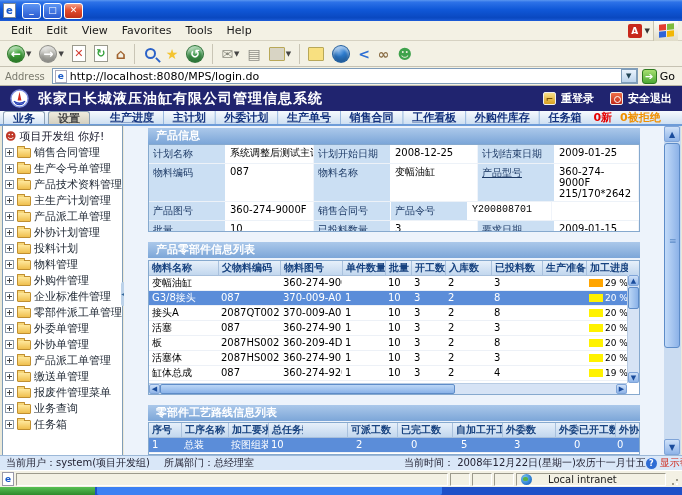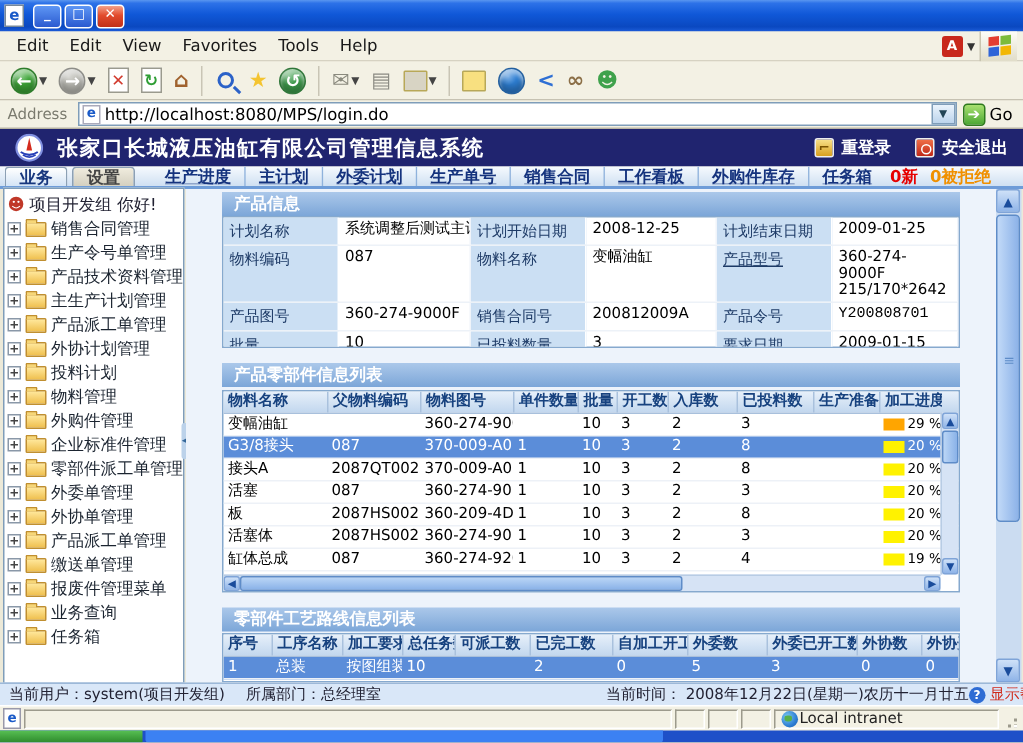--- a/index.html
+++ b/index.html
@@ -155,21 +155,21 @@
 .ps-help{margin-left:auto;display:flex;align-items:center;gap:3px;color:#D02818}
 .q-ico{width:11px;height:11px;border-radius:50%;background:#2E6CD4;color:#fff;font-size:8px;font-weight:bold;
   text-align:center;line-height:11px}
 .iestatus{position:absolute;top:470px;left:0;width:682px;height:17px;background:#F3F1E4;border-top:1px solid #fff;
   display:flex;align-items:center;padding:1px 2px;gap:2px}
 .ie-doc{width:12px;height:14px;background:#fff;border:1px solid #99A;color:#1A5AC8;font-weight:bold;font-size:9px;
   line-height:12px;text-align:center;flex:none}
 .ie-panel{height:13px;border:1px solid;border-color:#9C9A8C #FFF #FFF #9C9A8C}
 .ie-main{flex:1}
 .ie-small{width:20px;flex:none}
-.ie-zone{width:150px;flex:none;display:flex;align-items:center;gap:1px;padding-left:4px;font-size:10px;color:#222}
+.ie-zone{width:150px;flex:none;display:flex;align-items:center;gap:16px;padding-left:4px;font-size:10px;color:#222}
 .globe-ico{width:11px;height:11px;border-radius:50%;flex:none;background:radial-gradient(circle at 35% 35%,#7CC8F0,#2E7FD4 60%,#1A5AA8);
   position:relative;overflow:hidden}
 .globe-ico::after{content:"";position:absolute;left:2px;top:3px;width:5px;height:4px;background:#57B04A;border-radius:40%}
 .grip{width:12px;height:15px;flex:none;position:relative}
 .grip::after{content:"";position:absolute;right:2px;bottom:2px;width:2px;height:2px;background:#9C9A8C;
   box-shadow:-4px 0 #9C9A8C,0 -4px #9C9A8C,-4px -4px #fff inset}
 
 
 .taskbar{position:absolute;top:487px;left:0;width:682px;height:8px;background:#1E50C8}
 .tb-green{position:absolute;left:0;top:0;width:95px;height:8px;background:linear-gradient(#58C054,#2E8A2C)}
@@ -432,21 +432,20 @@
           <span class="info-val" style="width: 88px;">087</span>
           <span class="info-lbl" style="width: 77px;">物料名称</span>
           <span class="info-val" style="width: 87px;">变幅油缸</span>
           <span class="info-lbl" style="width: 77px; text-decoration: underline;">产品型号</span>
           <span class="info-val wrap" style="width: 84px;">360-274-9000F 215/170*2642</span>
         </div>
         <div class="info-row">
           <span class="info-lbl" style="width: 77px;">产品图号</span>
           <span class="info-val" style="width: 88px;">360-274-9000F</span>
           <span class="info-lbl" style="width: 77px;">销售合同号</span>
-          <span class="info-val" style="width: 87px;">200812009A</span>
           <span class="info-lbl" style="width: 77px;">产品令号</span>
           <span class="info-val" style="width: 84px; font-family: Liberation Mono, monospace;">Y200808701</span>
         </div>
         <div class="info-row">
           <span class="info-lbl" style="width: 77px;">批量</span>
           <span class="info-val" style="width: 88px;">10</span>
           <span class="info-lbl" style="width: 77px;">已投料数量</span>
           <span class="info-val" style="width: 87px;">3</span>
           <span class="info-lbl" style="width: 77px;">要求日期</span>
           <span class="info-val" style="width: 84px;">2009-01-15</span>
@@ -587,21 +586,21 @@
       </div>
     </div>
 
     <div class="sec-hdr" style="top:279px">零部件工艺路线信息列表</div>
     <div class="gridbox" id="route-box">
       <div class="grid-hdr" id="route-head">
           <span class="gh-cell" style="width: 32px;">序号</span>
           <span class="gh-cell" style="width: 47px;">工序名称</span>
           <span class="gh-cell" style="width: 40px;">加工要求</span>
           <span class="gh-cell" style="width: 35px;">总任务数</span>
-          <span class="gh-cell" style="width: 50px;">可派工数</span>
+          <span class="gh-cell" style="width: 50px; margin-left: 44px;">可派工数</span>
           <span class="gh-cell" style="width: 55px;">已完工数</span>
           <span class="gh-cell" style="width: 50px;">自加工开工数</span>
           <span class="gh-cell" style="width: 53px;">外委数</span>
           <span class="gh-cell" style="width: 60px;">外委已开工数</span>
           <span class="gh-cell" style="width: 43px;">外协数</span>
           <span class="gh-cell" style="width: 60px;">外协开工数</span>
         </div>
       <div id="route-rows">
           <div class="grid-row row-sel">
             <span class="g-cell" style="width: 32px;">1</span>

